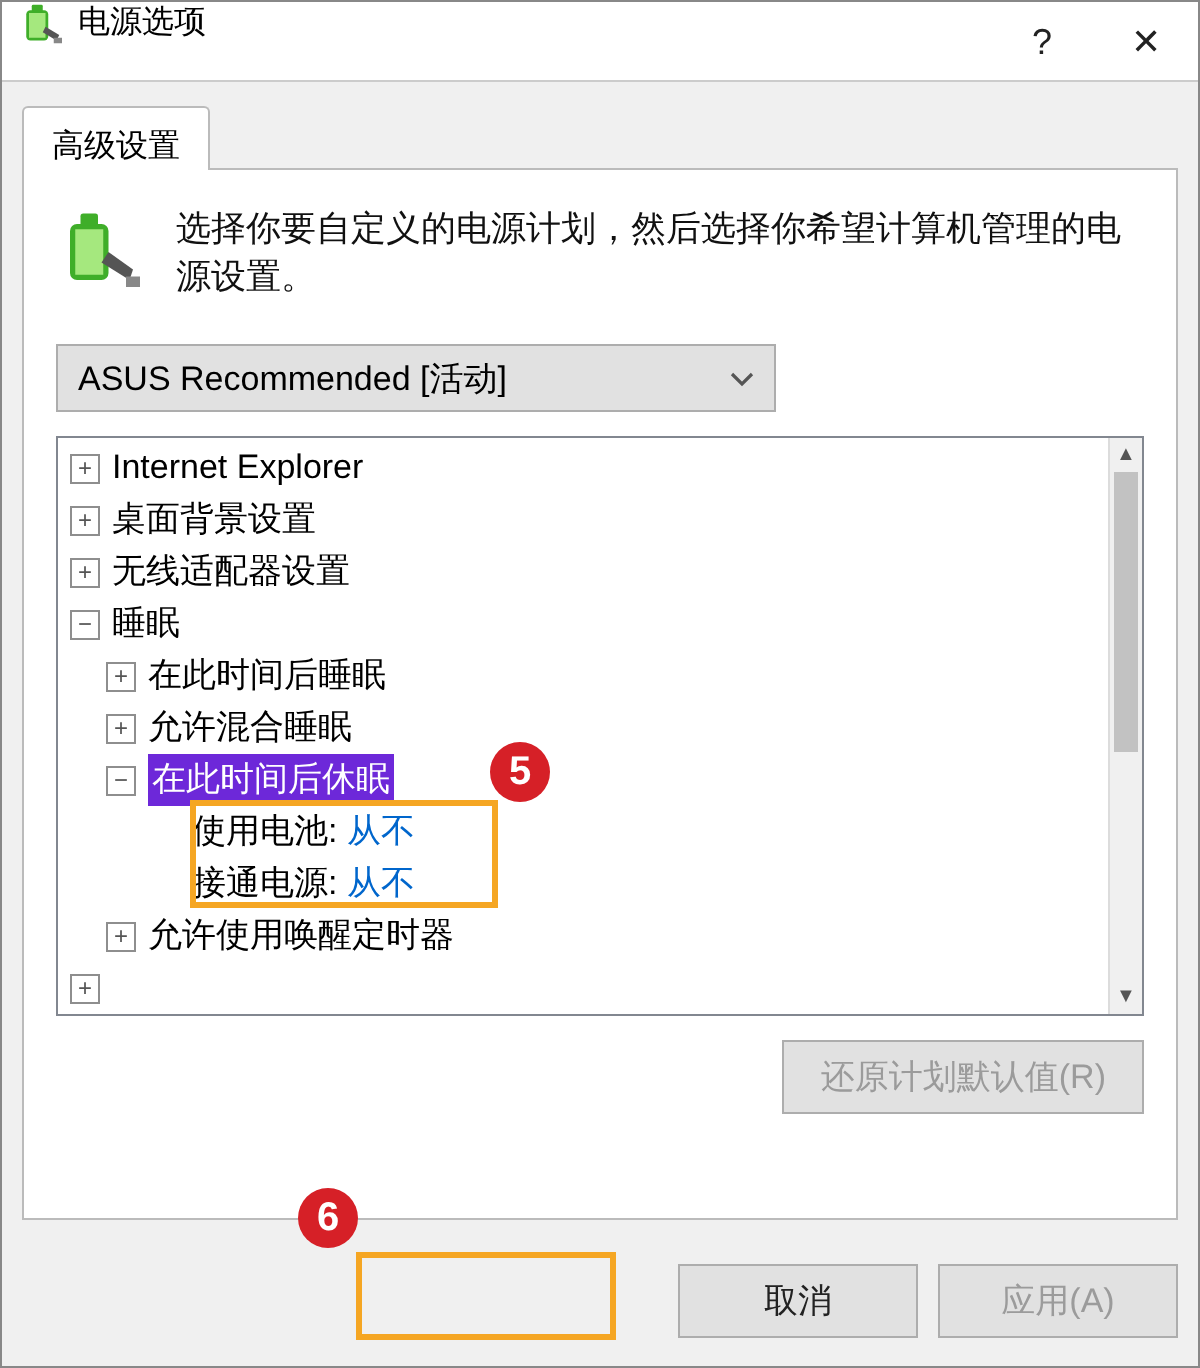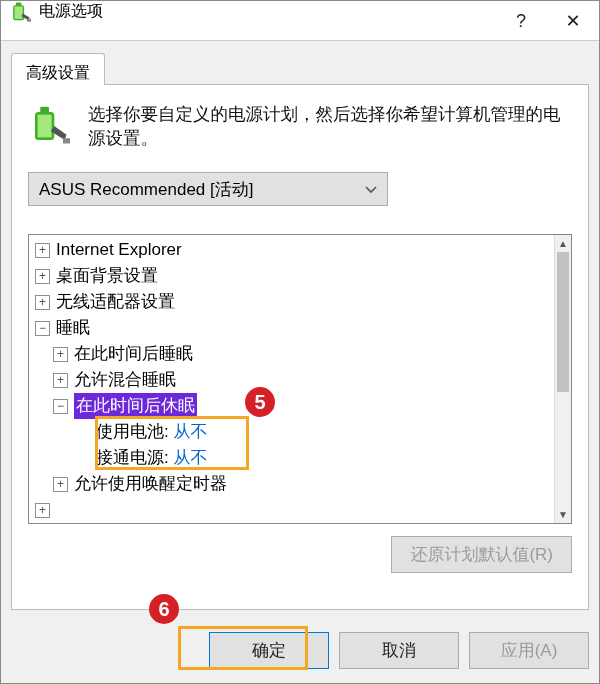--- a/index.html
+++ b/index.html
@@ -9,21 +9,21 @@
   .titlebar .app-icon { width: 22px; height: 22px; margin-left: 8px; }
   .titlebar .title { margin-left: 8px; font-size: 16px; flex: 1; }
   .titlebar .wbtn { width: 52px; height: 40px; display: flex; align-items: center; justify-content: center; font-size: 18px; color: #222; background: transparent; }
   .body { flex: 1; padding: 12px 10px 10px 10px; display: flex; flex-direction: column; position: relative; }
   .tab-strip { height: 32px; display: flex; position: relative; z-index: 2; }
   .tab { border: 1px solid #bbb; border-bottom: none; background: #fff; padding: 9px 14px; font-size: 16px; border-top-left-radius: 3px; border-top-right-radius: 3px; margin-right: -1px; }
   .tab-page { border: 1px solid #bbb; background: #fff; flex: 1; padding: 18px 16px 14px 16px; display: flex; flex-direction: column; margin-top: -1px; position: relative; z-index: 1; }
   .intro { display: flex; margin-bottom: 22px; }
   .intro-icon { width: 42px; height: 42px; flex-shrink: 0; margin-right: 18px; margin-top: 2px; }
   .intro-text { font-size: 17.5px; line-height: 1.35; color: #111; }
-  .combo { width: 360px; height: 34px; border: 1px solid #adadad; background: #e1e1e1; margin-bottom: 28px; display: flex; align-items: center; padding: 0 10px; font-size: 17px; position: relative; }
+  .combo { width: 360px; height: 34px; border: 1px solid #adadad; background: #e1e1e1; margin-bottom: 12px; display: flex; align-items: center; padding: 0 10px; font-size: 17px; position: relative; }
   .combo .chev { position: absolute; right: 10px; top: 50%; transform: translateY(-50%); }
   .tree-wrap { border: 1px solid #828790; height: 290px; background: #fff; position: relative; margin-bottom: 12px; }
   .tree { position: absolute; inset: 0; padding: 2px 0 2px 4px; overflow: hidden; font-size: 17px; line-height: 26px; font-family: "Microsoft YaHei", sans-serif; }
   .row { display: flex; align-items: center; height: 26px; padding-left: 2px; }
   .toggle { width: 15px; height: 15px; border: 1px solid #8e8e8e; display: inline-flex; align-items: center; justify-content: center; margin-right: 6px; font-size: 12px; line-height: 1; color: #555; background: #fff; }
   .toggle.blank { border: none; width: 15px; margin-right: 6px; }
   .depth1 { padding-left: 20px; }
   .depth2 { padding-left: 42px; }
   .label-sel { background: #6d28d9; color: #fff; padding: 0 2px; }
   .kv { color: #000; }
@@ -155,17 +155,16 @@
         <button class="btn disabled">还原计划默认值(R)</button>
       </div>
     </div>
   </div>
 
   <div class="dlg-buttons" style="position:relative;">
     <div class="marker" style="top:-26px; left:148px;">
         <span>6</span>
       </div>
     <div class="orange-box" style="top:6px; left:177px; width:130px; height:44px;"></div>
-    <button class="btn primary">确定</button>
     <button class="btn">取消</button>
     <button class="btn disabled">应用(A)</button>
   </div>
 </div>
 
 </body></html>

